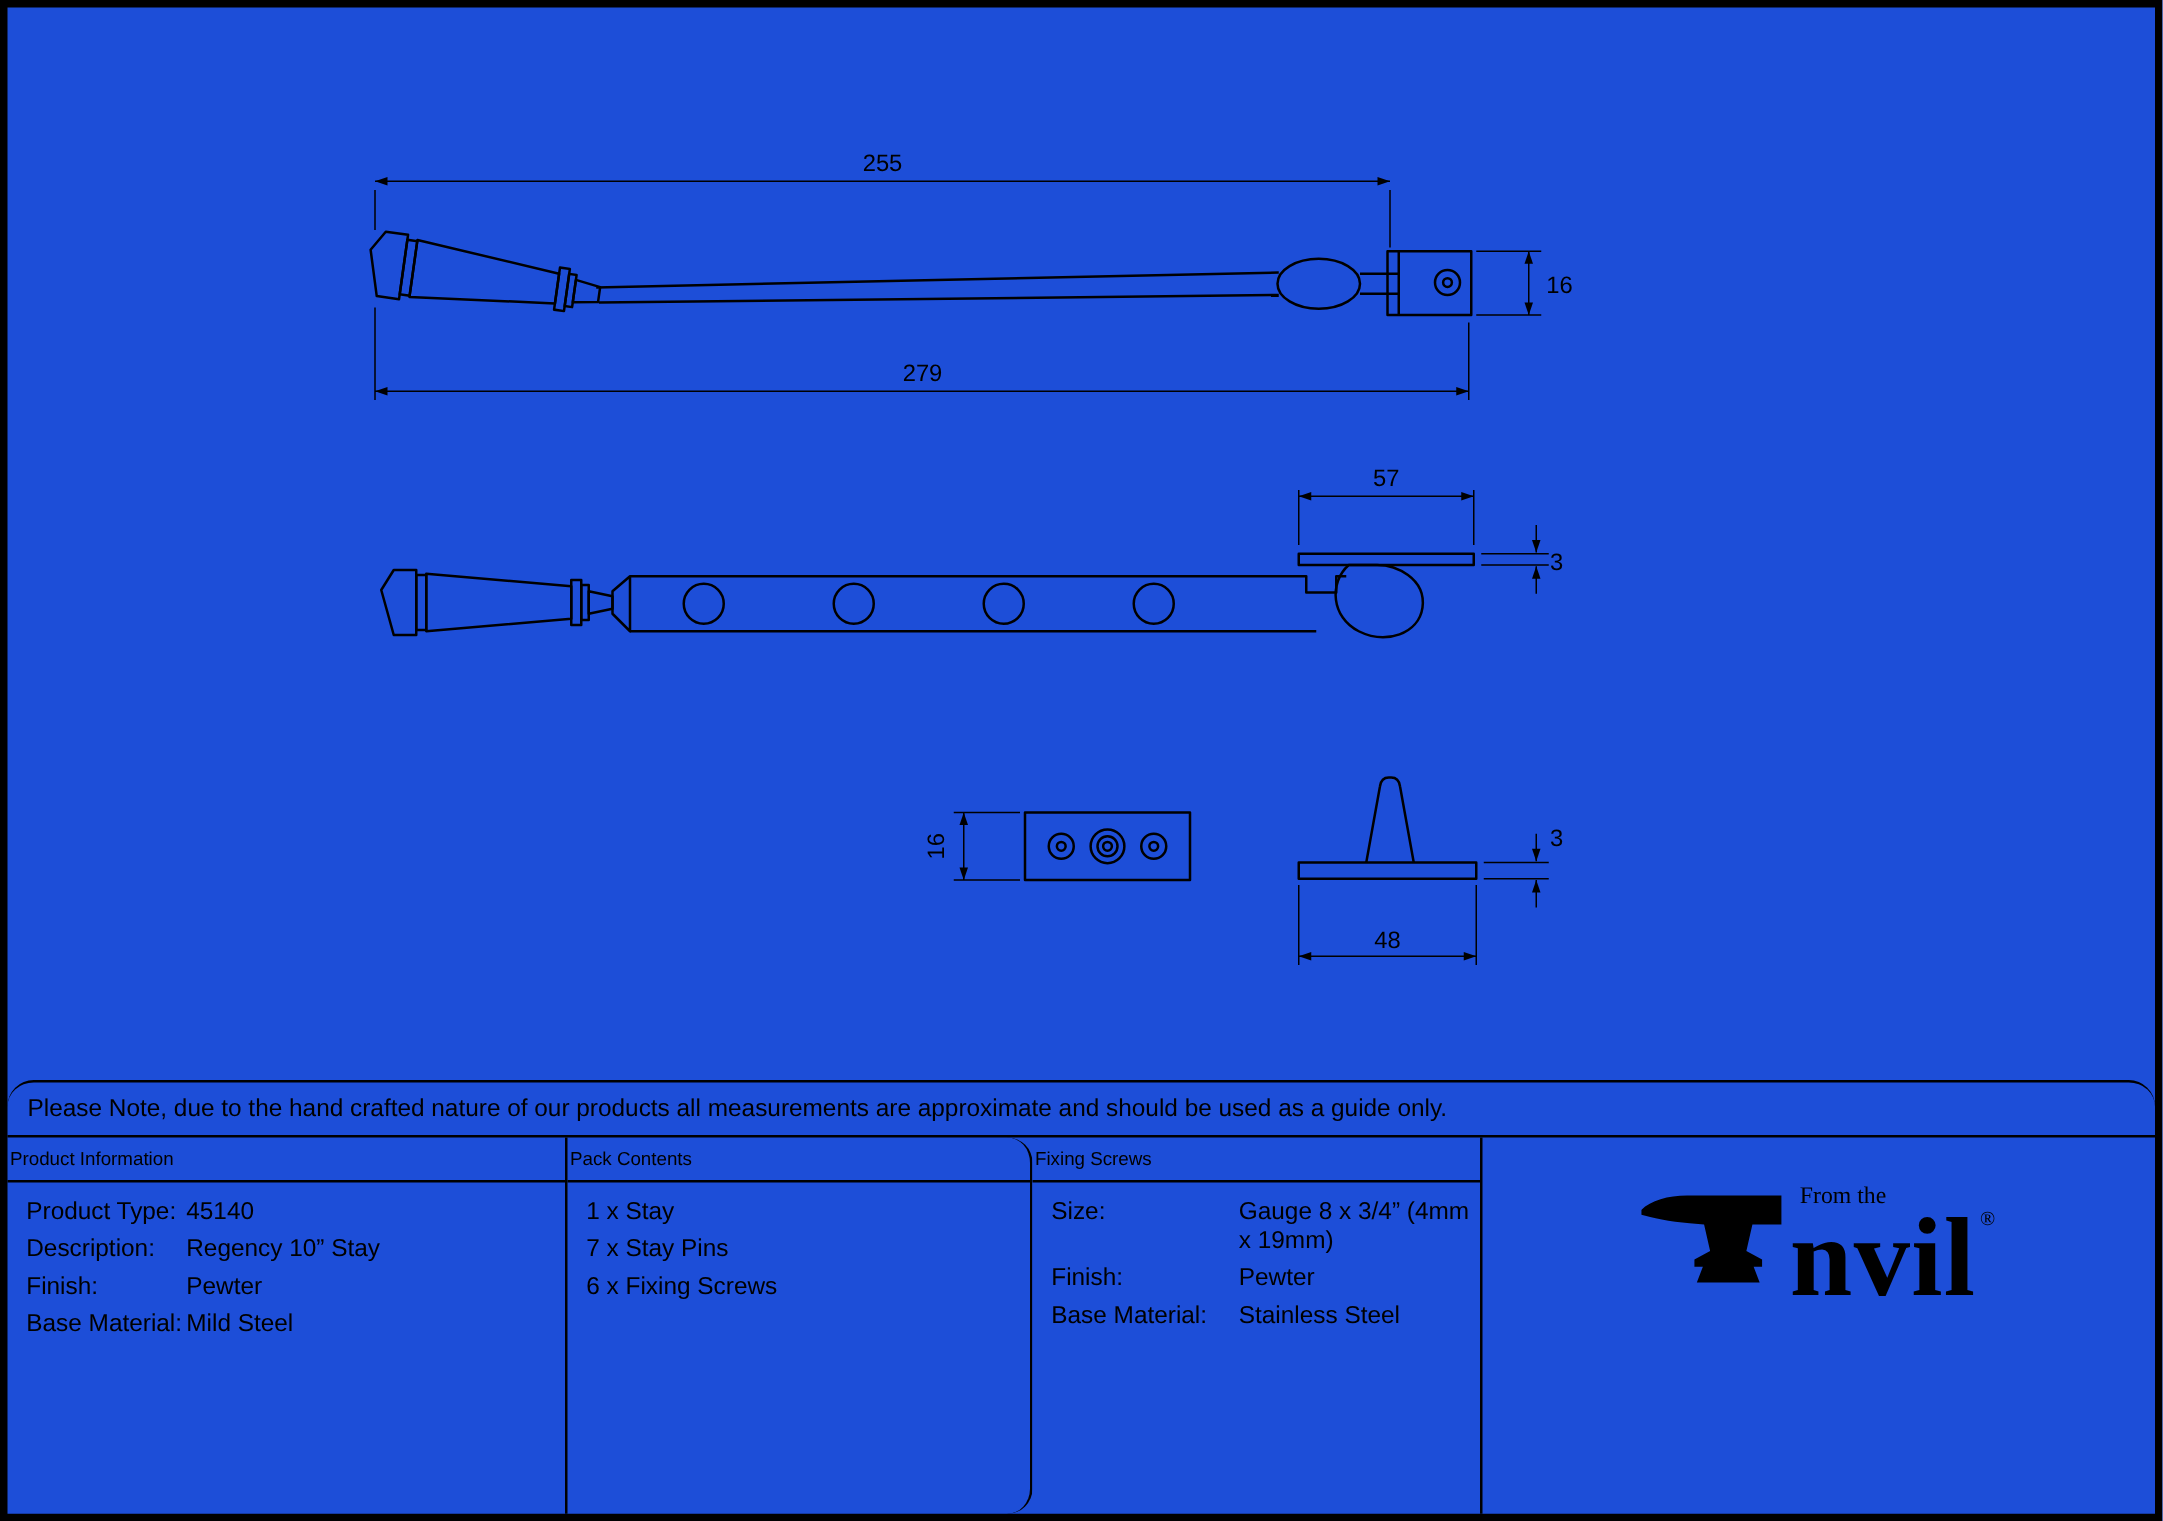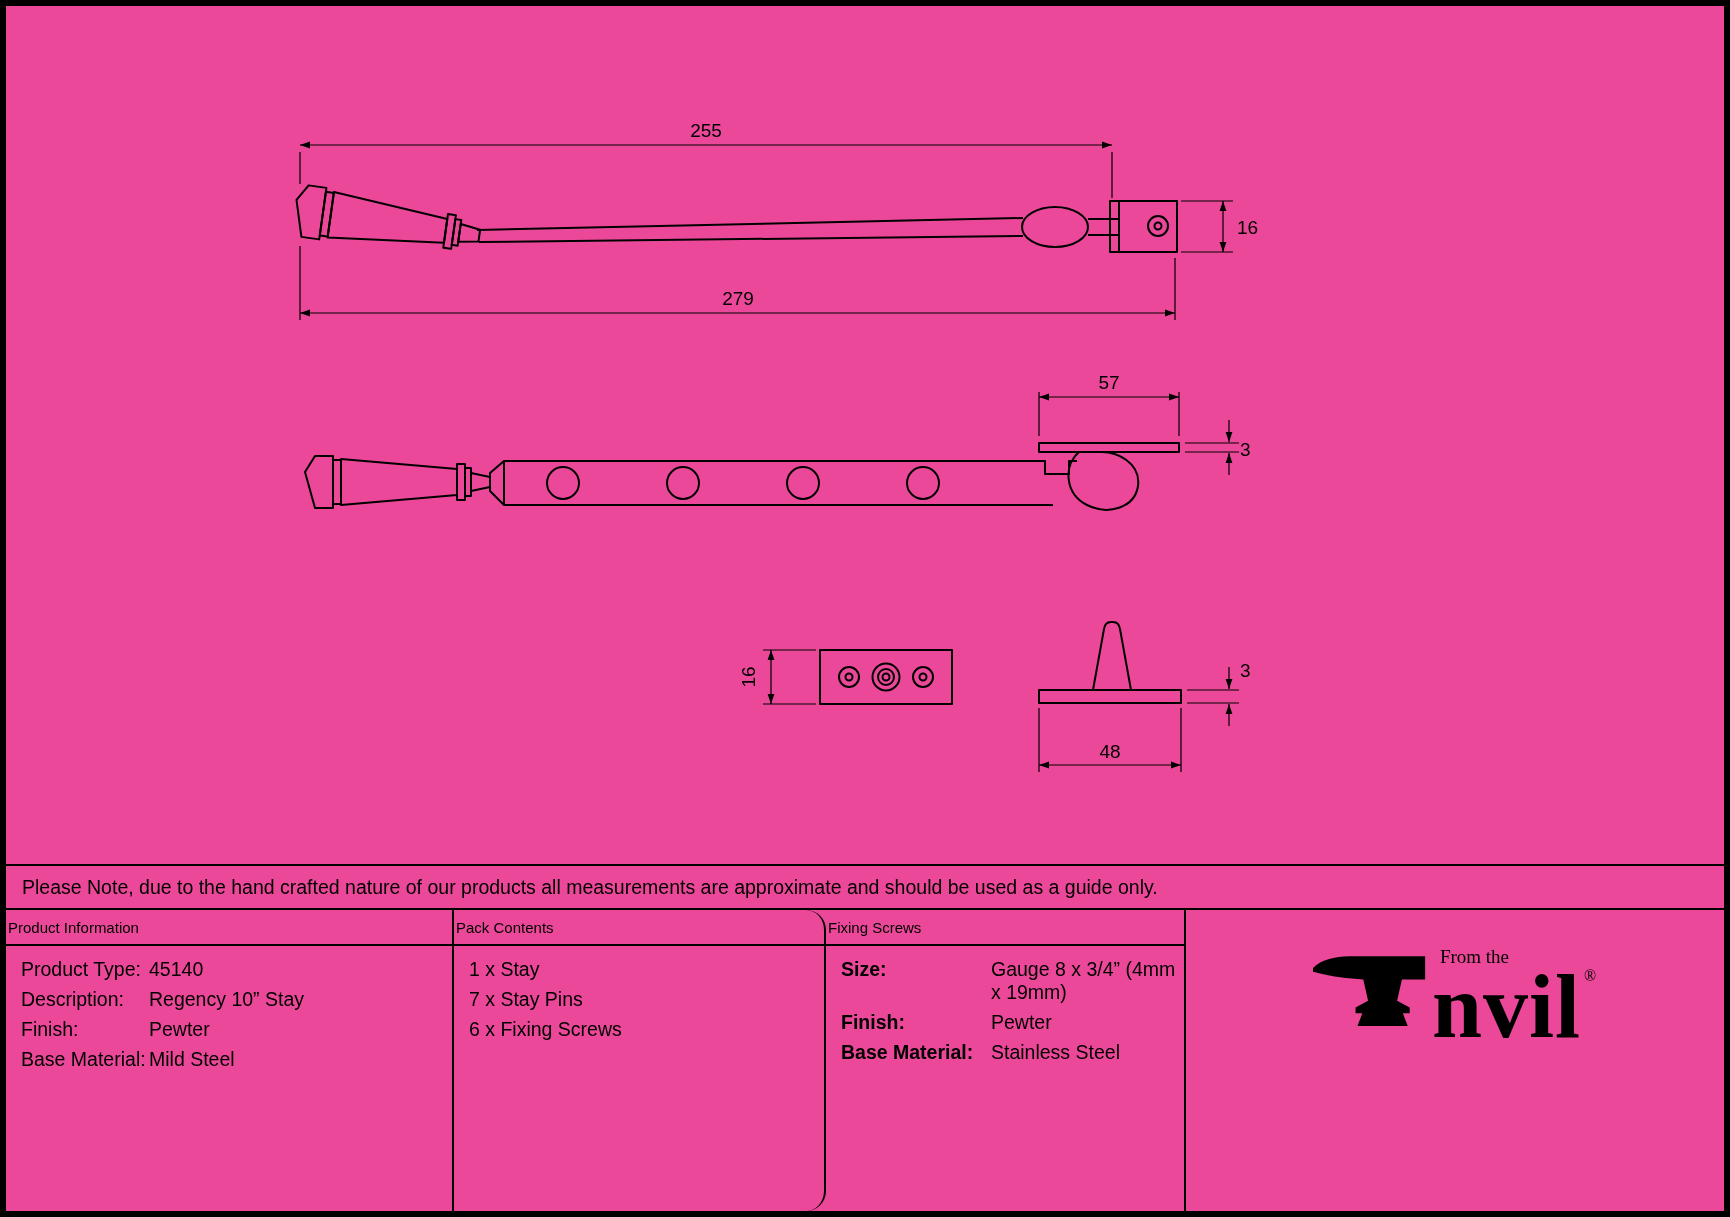--- a/index.html
+++ b/index.html
@@ -1,48 +1,49 @@
 <!DOCTYPE html>
 <html><head>
 <meta charset="utf-8">
 <style>
   * { box-sizing: border-box; margin: 0; padding: 0; }
   body { background: #fff; font-family: "Liberation Sans", sans-serif; color: #000; }
   .frame {
     width: 1730px; height: 1217px;
     border: 6px solid #000;
-    background: #ec4899;
+    background: #1d4ed8;
     display: flex; flex-direction: column;
   }
   .drawing { height: 858px; }
   .drawing-svg { width: 100%; height: 100%; display: block; }
   .note-bar {
     border-top: 2px solid #000;
     height: 44px; flex: none;
     display: flex; align-items: center;
     padding: 4px 16px;
     font-size: 19.5px;
+    border-radius: 21px;
   }
   .info-table { border-top: 2px solid #000; flex: 1; display: flex; min-height: 0; }
   .col { border-right: 2px solid #000; display: flex; flex-direction: column; }
   .col:last-child { border-right: none; }
   .col-product { width: 448px; }
   .col-pack { width: 372px; border-radius: 20px; }
   .col-fixing { width: 360px; }
   .col-logo { flex: 1; align-items: center; padding-top: 36px; }
   .col-header {
     height: 36px; flex: none;
     border-bottom: 2px solid #000;
     display: flex; align-items: center;
     padding-left: 2px; font-size: 15px;
   }
   .col-body { padding: 12px 8px 0 15px; font-size: 19.5px; }
   .kv { display: flex; margin-bottom: 7px; }
   .kv .k { width: 128px; flex: none; }
-  .col-fixing .kv .k { width: 150px; font-weight: bold; }
+  .col-fixing .kv .k { width: 150px; }
   .pline { margin-bottom: 7px; }
   .dim-text { font-family: "Liberation Sans", sans-serif; font-size: 19px; fill: #000; stroke: none; }
   
   .logo { display: flex; align-items: flex-start; }
   .anvil-svg { width: 116px; height: 98px; flex: none; }
   .logo-text { margin-left: 3px; display: flex; flex-direction: column; }
   .fromthe { font-family: "Liberation Serif", serif; font-size: 19px; margin-left: 8px; margin-bottom: 2px; }
   .nvil { font-family: "Liberation Serif", serif; font-weight: 700; font-size: 90px; line-height: 0.74; letter-spacing: 1px; white-space: nowrap; }
   .reg { font-size: 16px; font-weight: 400; vertical-align: 56px; margin-left: 3px; }
 </style>

